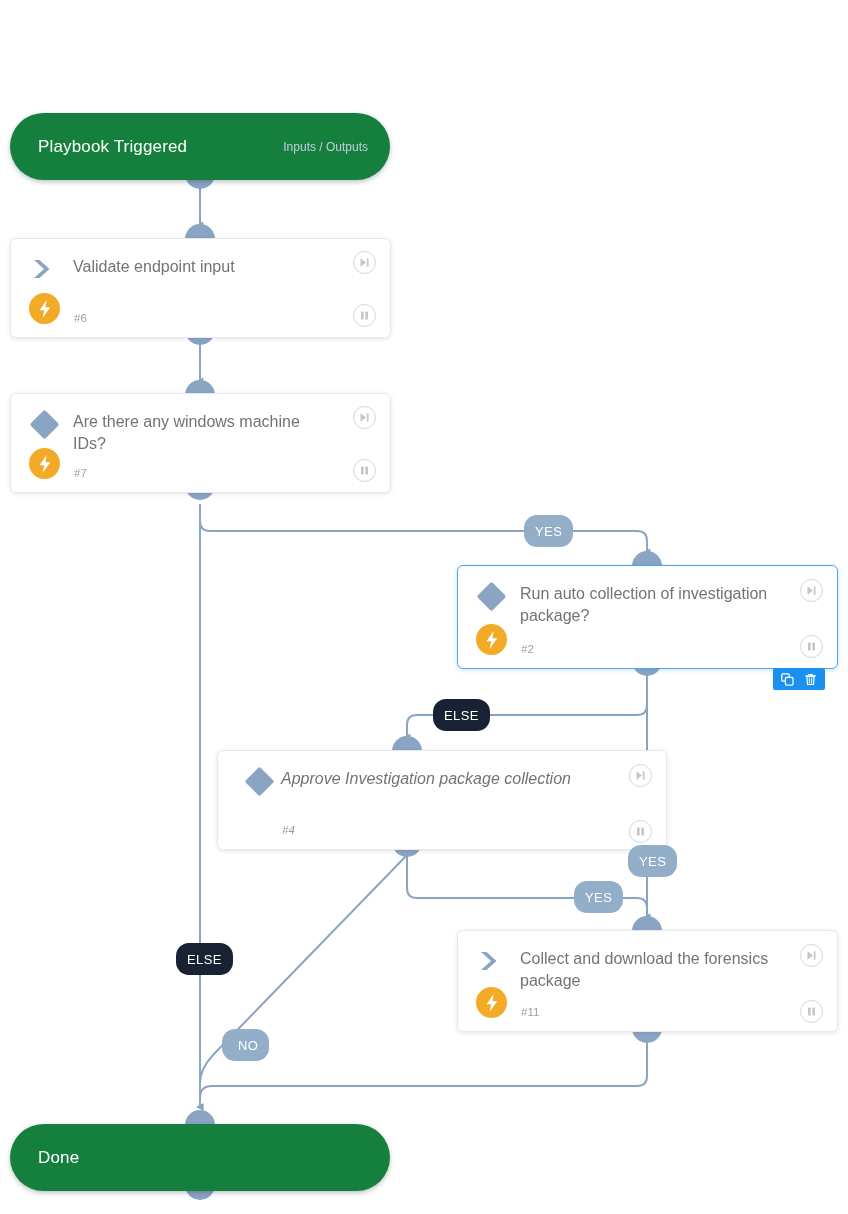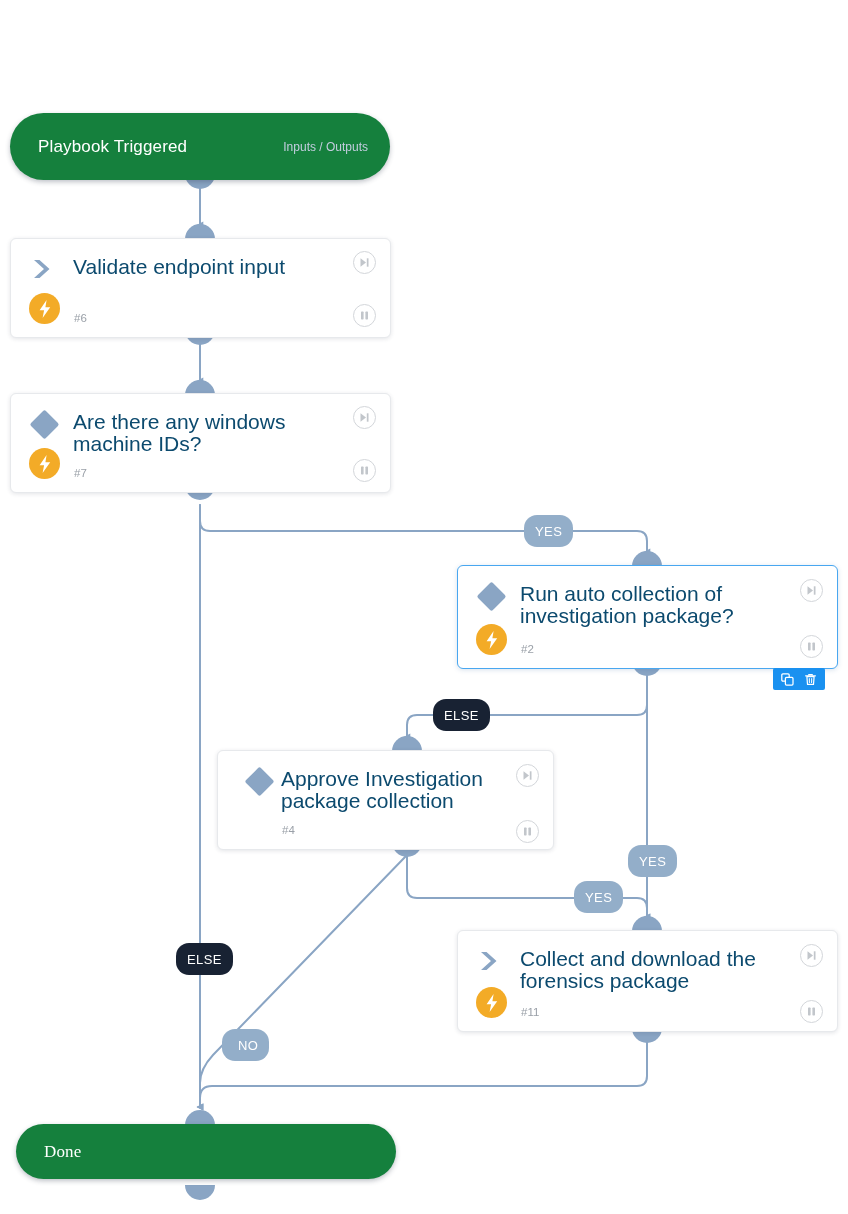--- a/index.html
+++ b/index.html
@@ -65,23 +65,23 @@
   }
   .card.selected {
     border: 1.5px solid #49a7f0;
     box-shadow: 0 1px 5px rgba(40,90,150,0.18);
   }
   .card-title {
     position: absolute;
     left: 62px;
     top: 17px;
     right: 56px;
-    font-size: 21px;
+    font-size: 16px;
     line-height: 22px;
-    color: #0c4a6e;
+    color: #737373;
   }
   .card-num {
     position: absolute;
     left: 63px;
     bottom: 13px;
     font-size: 11.5px;
     color: #9aa0a8;
   }
 
   
@@ -313,21 +313,21 @@
       <svg width="13" height="13" viewBox="0 0 13 13">
         <path d="M1.6,2.8 L11.4,2.8" stroke="#ffffff" stroke-width="1.25" stroke-linecap="round"></path>
         <path d="M4.8,2.6 L4.8,1.5 L8.2,1.5 L8.2,2.6" fill="none" stroke="#ffffff" stroke-width="1.15"></path>
         <path d="M2.9,3.6 L3.5,11.4 L9.5,11.4 L10.1,3.6 Z" fill="none" stroke="#ffffff" stroke-width="1.2" stroke-linejoin="round"></path>
         <path d="M5.3,5.6 L5.4,9.5 M7.7,5.6 L7.6,9.5" stroke="#ffffff" stroke-width="1.05" stroke-linecap="round"></path>
       </svg>
     </span>
   </div>
 
   <div class="port port-in" style="left:392px; top:736px;"></div>
-  <div class="card" style="left:217px; top:750px; width:337px; height:100px;">
+  <div class="card" style="left:217px; top:750px; width:450px; height:100px;font-style:italic;">
     <div class="type-icon" style="left:28px;">
       <div class="ico-diamond"></div>
     </div>
     <div class="card-title" style="left:63px;">Approve Investigation package collection</div>
     <div class="card-num" style="left:64px;">#4</div>
     <div class="ctrl" style="top:13px;">
       <svg width="11" height="11" viewBox="0 0 11 11">
         <path d="M1.5,1.3 L7,5.5 L1.5,9.7 Z" fill="#c2c6cb"></path>
         <rect x="7.8" y="1.3" width="1.7" height="8.4" fill="#c2c6cb"></rect>
       </svg>
@@ -366,21 +366,21 @@
     <div class="ctrl" style="top:69px;">
       <svg width="11" height="11" viewBox="0 0 11 11">
         <rect x="2" y="1.6" width="2.6" height="7.8" rx="0.7" fill="#c2c6cb"></rect>
         <rect x="6.4" y="1.6" width="2.6" height="7.8" rx="0.7" fill="#c2c6cb"></rect>
       </svg>
     </div>
   </div>
   <div class="port port-out" style="left:632px; top:1028px;"></div>
 
   <div class="port port-in" style="left:185px; top:1110px;"></div>
-  <div class="pill" style="left:16px; top:1124px; width:380px; height:55px;font-family:Liberation Serif, serif;">
+  <div class="pill" style="left:10px; top:1124px; width:380px; height:67px;">
     <span class="pill-title">Done</span>
   </div>
   <div class="port port-out" style="left:185px; top:1185px;"></div>
 
   <div class="edge-label lbl-blue" style="left:524px; top:515px;">
     <span>YES</span>
   </div>
 
   <div class="edge-label lbl-dark" style="left:433px; top:699px;">
     <span>ELSE</span>

